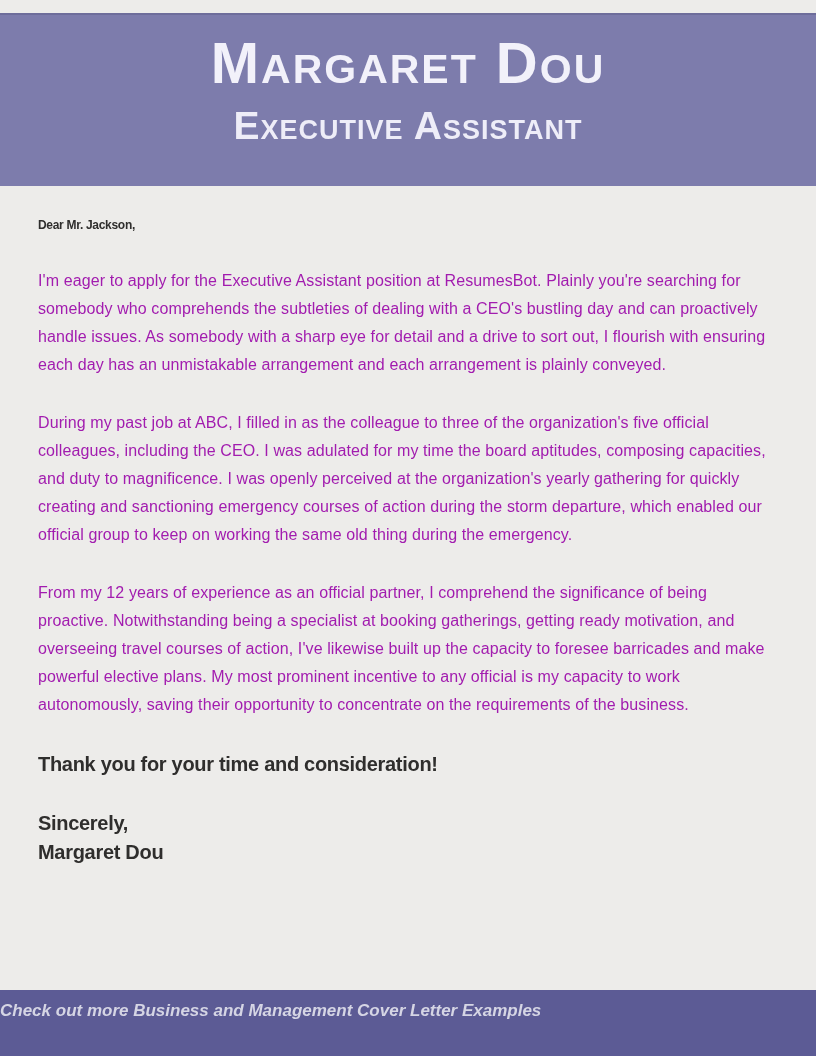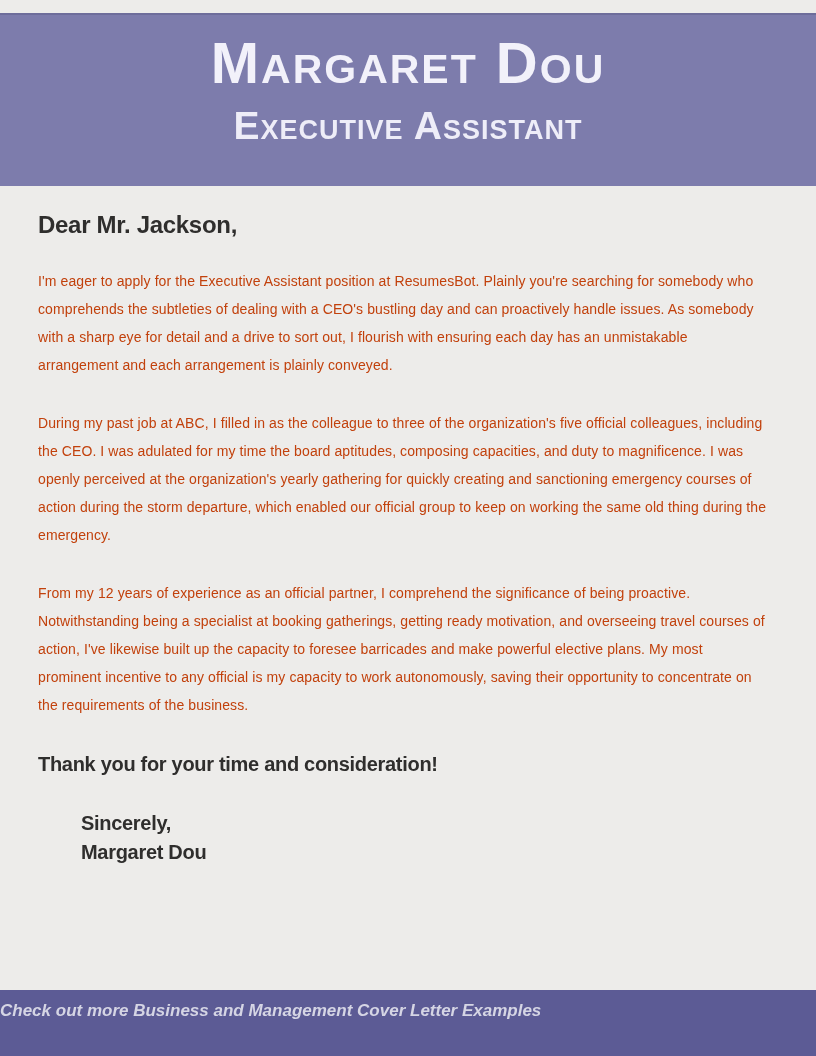--- a/index.html
+++ b/index.html
@@ -51,45 +51,44 @@
   .letter {
     position: absolute;
     top: 186px;
     left: 0;
     width: 816px;
     padding: 27px 48px 0 38px;
     box-sizing: border-box;
     color: #3e3d3c;
   }
   .greeting {
-    font-size: 24px;
+    font-size: 12px;
     line-height: 24px;
     font-weight: 700;
     letter-spacing: -0.3px;
     color: #2f2e2d;
   }
   .para {
     margin: 0;
     margin-top: 30px;
-    font-size: 14px;
+    font-size: 16px;
     line-height: 28px;
-    color: #c2410c;
+    color: #a21caf;
     letter-spacing: 0.1px;
   }
   .closing {
     margin-top: 33px;
     font-size: 20px;
     line-height: 24px;
     font-weight: 700;
     letter-spacing: -0.3px;
     color: #2f2e2d;
   }
   .signoff-block {
     margin-top: 33px;
-    margin-left: 43px;
   }
   .signoff, .signature {
     font-size: 20px;
     line-height: 29px;
     font-weight: 700;
     letter-spacing: -0.3px;
     color: #2f2e2d;
   }
   
   .footer-band {

